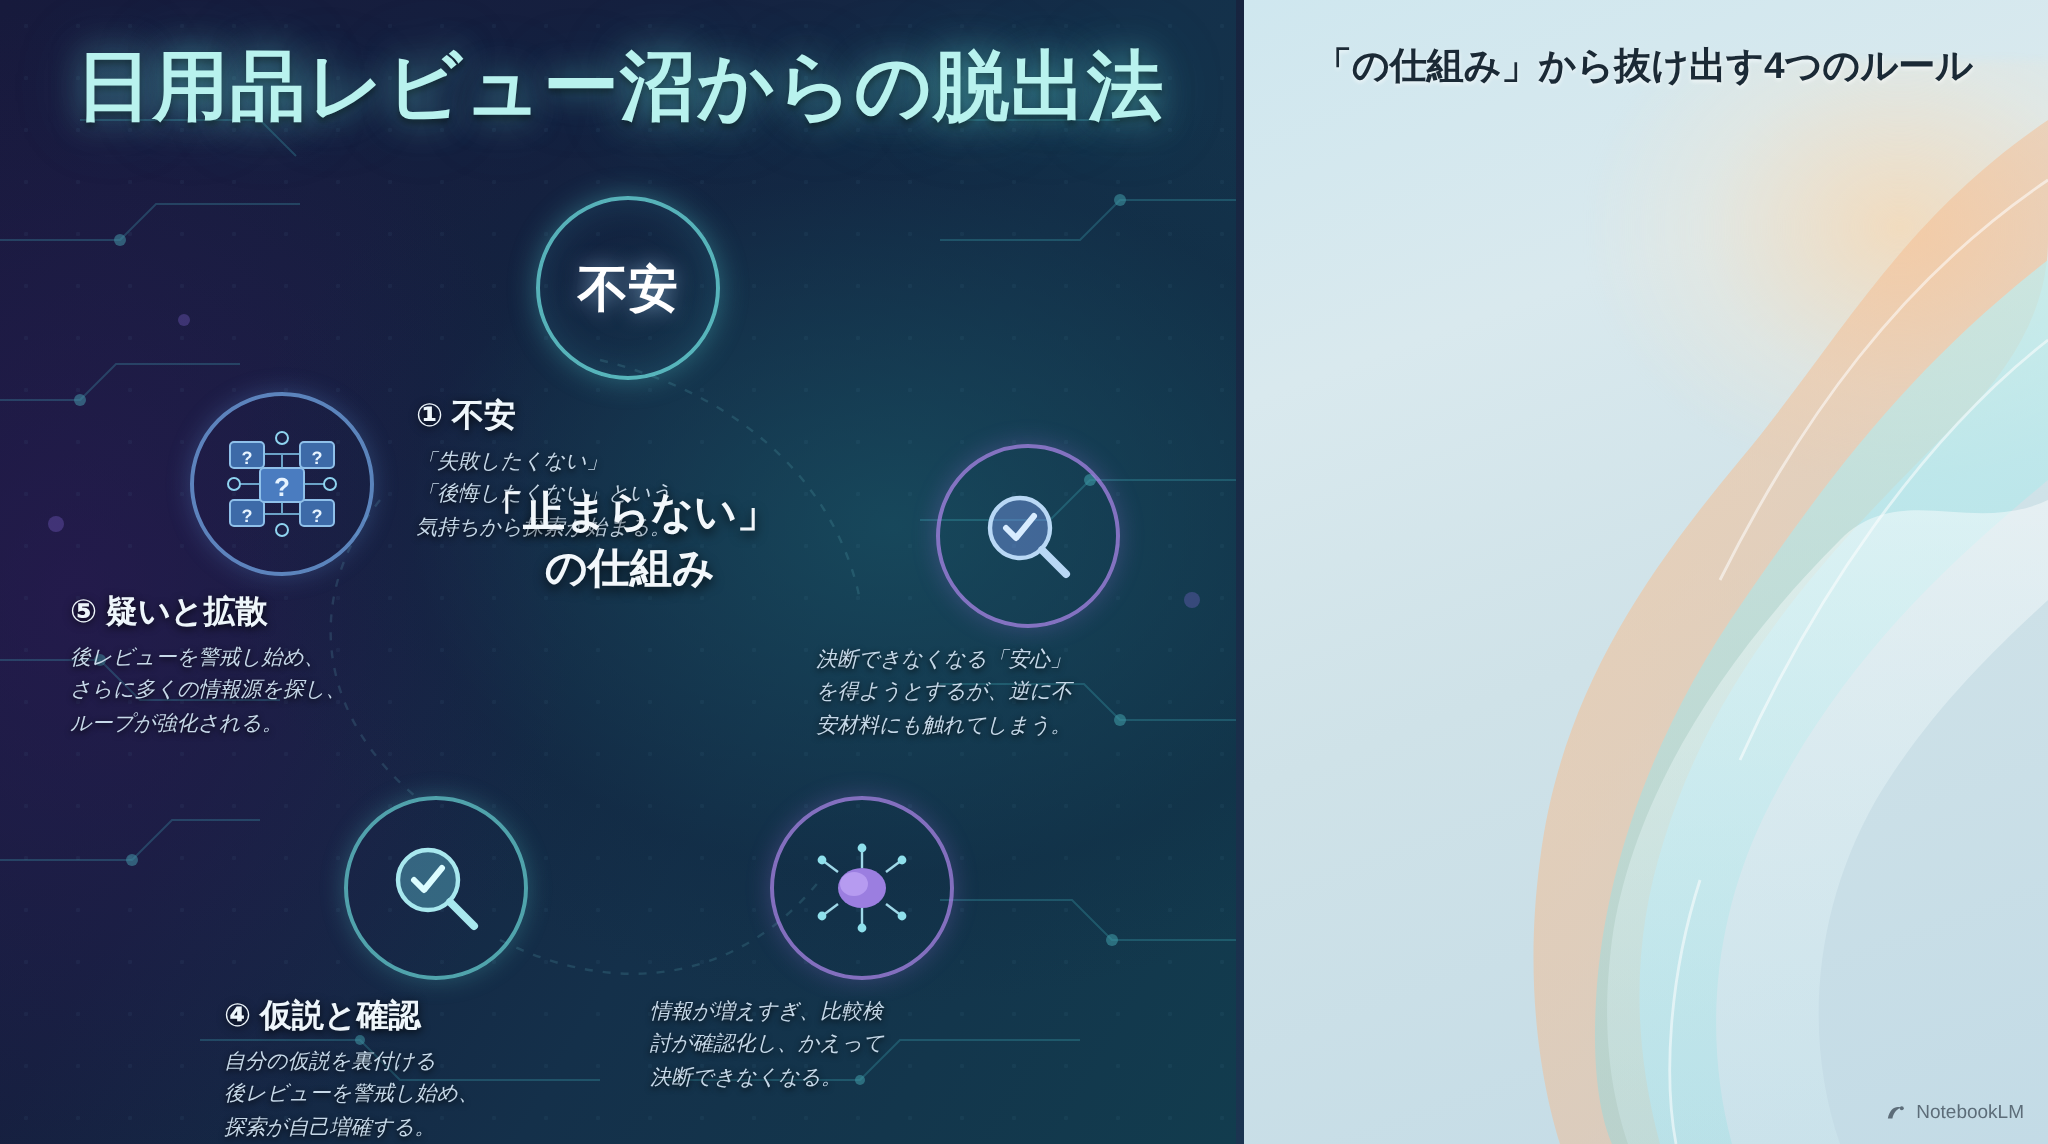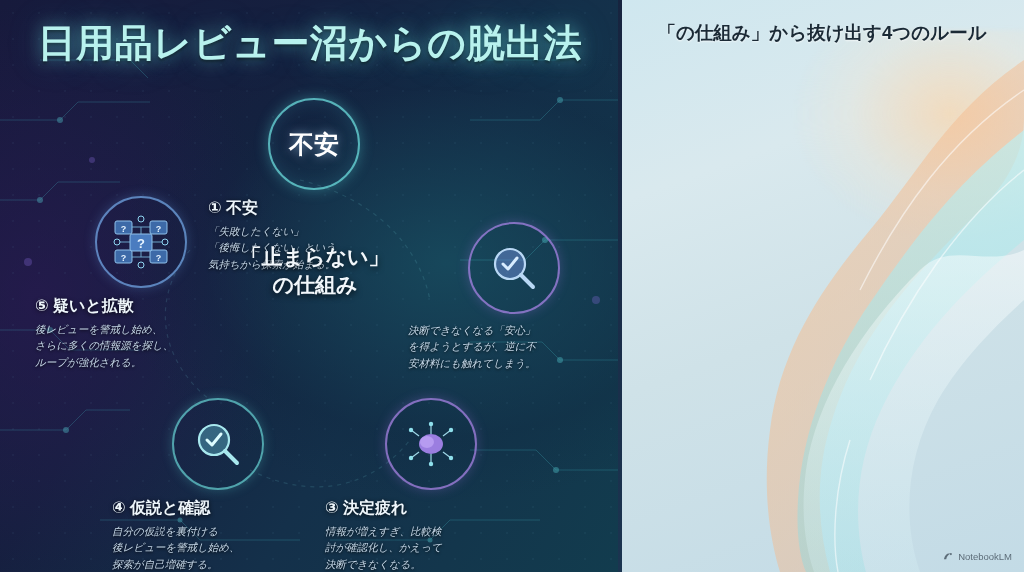--- a/index.html
+++ b/index.html
@@ -193,21 +193,20 @@
           <g fill="#8fe0ec">
             <circle cx="8" cy="14" r="2.2"></circle>
               <circle cx="48" cy="14" r="2.2"></circle>
             <circle cx="8" cy="42" r="2.2"></circle>
               <circle cx="48" cy="42" r="2.2"></circle>
             <circle cx="28" cy="8" r="2.2"></circle>
               <circle cx="28" cy="48" r="2.2"></circle>
           </g>
         </svg>
       </div>
-      <div class="n-title">③ 決定疲れ</div>
       <div class="n-desc" style="white-space:pre-line">情報が増えすぎ、比較検
 討が確認化し、かえって
 決断できなくなる。</div>
     </div>
 
     <div class="node" id="node4">
       <div class="icon-circle ic-cyan">
         <svg width="54" height="54" viewBox="0 0 54 54">
           <circle cx="23" cy="23" r="15" fill="rgba(90,180,200,.45)" stroke="#a8e8ee" stroke-width="2.2"></circle>
           <path d="M16 23 l5 5 l9 -11" stroke="#ddfdff" stroke-width="3" fill="none" stroke-linecap="round" stroke-linejoin="round"></path>

